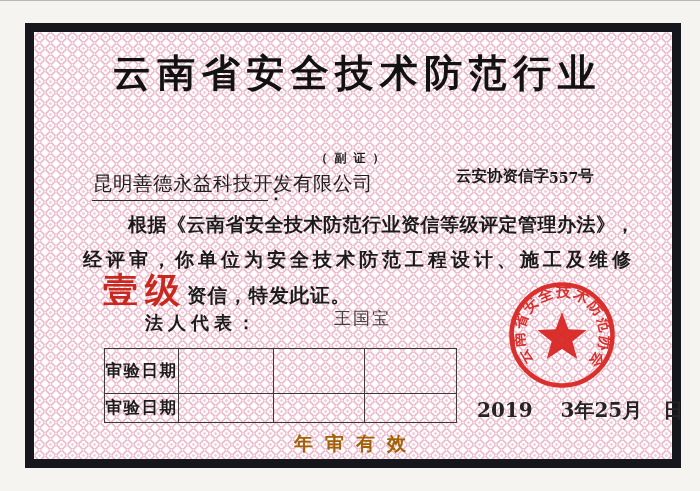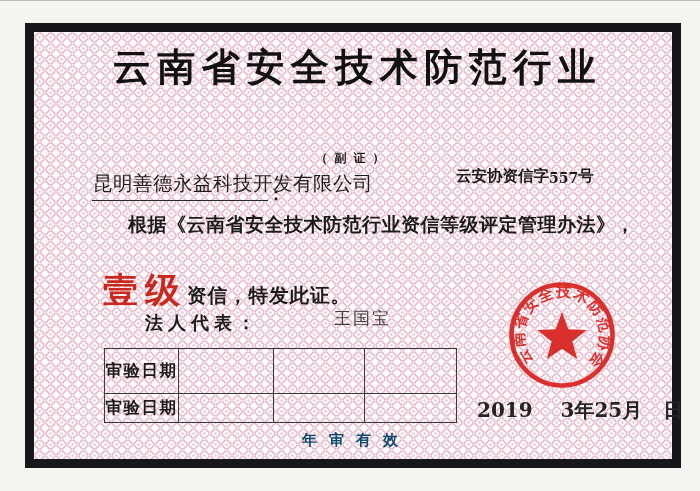--- a/index.html
+++ b/index.html
@@ -16,21 +16,21 @@
   }
   .frame {
     position:absolute; left:25px; top:22px; width:656px; height:445px;
     border:9px solid #16161d;
     background:#fffdfd;
   }
   .pattern-layer { position:absolute; inset:0; z-index:0; }
   .content { position:absolute; inset:0; z-index:2; color:#1a1a1a; }
 
   .title1 {
-    position:absolute; top:41px; left:0; width:100%;
+    position:absolute; top:47px; left:0; width:100%;
     text-align:center; font-size:38px; font-weight:bold;
     letter-spacing:6.5px; padding-left:15px; color:#121212;
     white-space:nowrap;
   }
   .title2 {
     position:absolute; top:102px; left:0; width:100%;
     text-align:center; font-size:37px; font-weight:bold;
     letter-spacing:52px; padding-left:52px; color:#121212;
     white-space:nowrap;
   }
@@ -103,22 +103,22 @@
   .audit-table .label {
     font-size:16.5px; font-weight:bold; letter-spacing:1.5px; color:#1b1b1b;
   }
   .date-line {
     position:absolute; left:477px; top:396px;
     font-size:20px; font-weight:bold; color:#242424;
     white-space:pre; z-index:2;
   }
   .footer {
     position:absolute; top:430px; left:0; width:100%;
-    text-align:center; font-size:15px; font-weight:bold;
-    letter-spacing:12px; padding-left:12px; color:#0c4a6e;
+    text-align:center; font-size:19px; font-weight:bold;
+    letter-spacing:12px; padding-left:12px; color:#a16207;
   }
   .seal {
     position:absolute; left:504px; top:276px; width:116px; height:116px;
     z-index:3; opacity:0.93;
   }
 </style>
 </head>
 <body>
 
 <div class="page">
@@ -150,20 +150,21 @@
 
     <div class="company">昆明善德永益科技开发有限公司</div>
     <div class="company-underline"></div>
     <div class="company-colon">：</div>
 
     <div class="cert-number">
       <span>云安协资信字</span><span class="num">557</span><span>号</span>
     </div>
 
     <div class="body-line1">根据《云南省安全技术防范行业资信等级评定管理办法》，</div>
+    <div class="body-line2">经评审，你单位为安全技术防范工程设计、施工及维修</div>
 
     <div class="grade-row">
       <span class="grade">壹级</span>
       <span class="grade-suffix">资信，特发此证。</span>
     </div>
 
     <div class="legal-label">法人代表：</div>
     <div class="legal-name">王国宝</div>
 
     <div class="audit-table">

